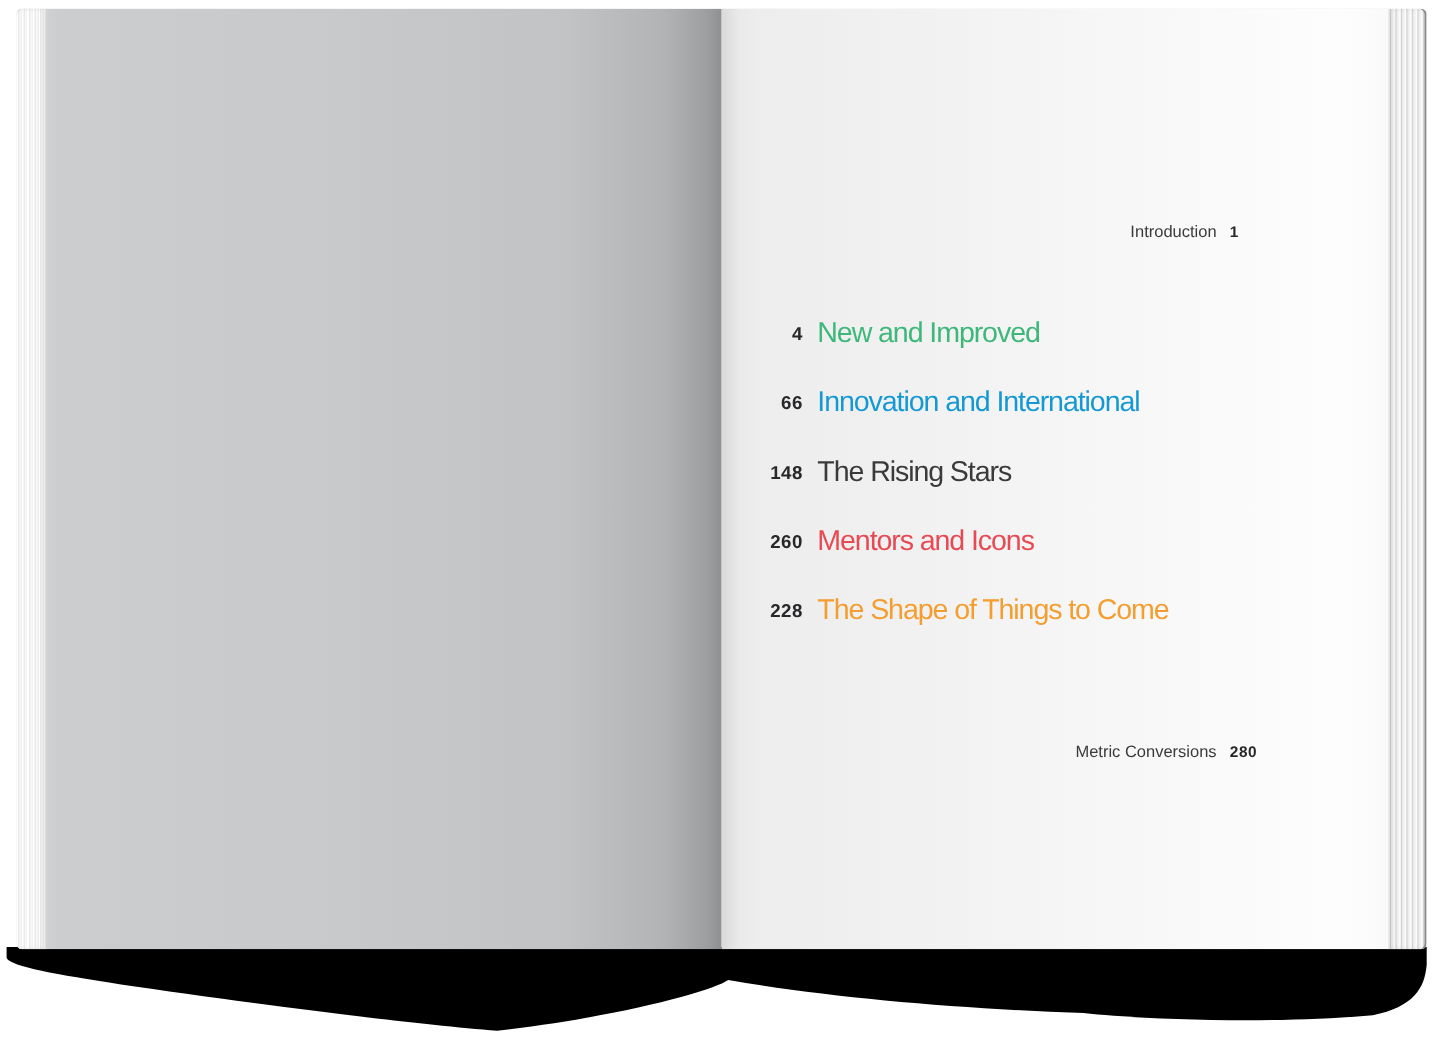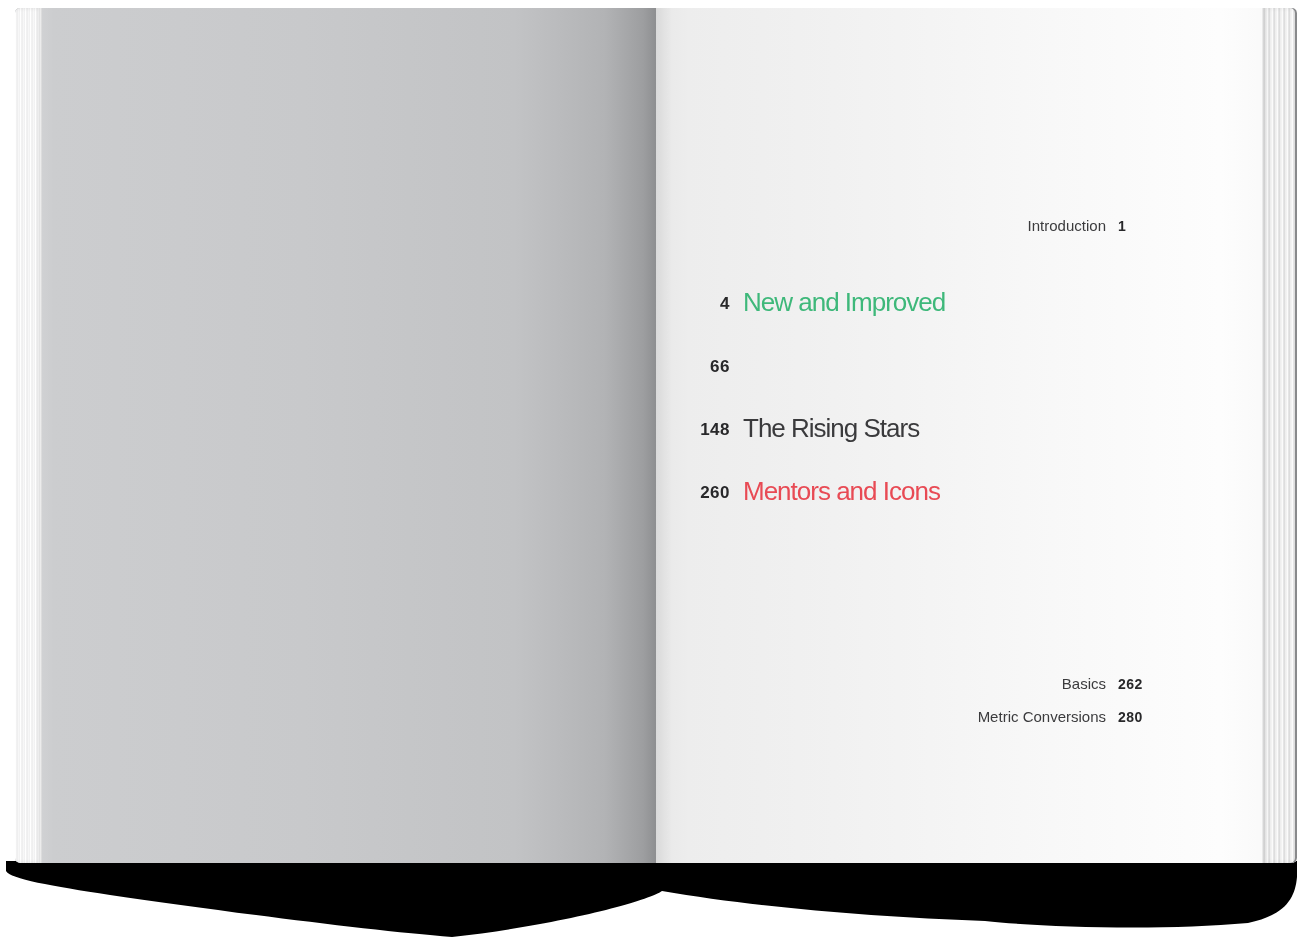--- a/index.html
+++ b/index.html
@@ -53,21 +53,21 @@
     box-shadow:inset 4px 0 5px rgba(0,0,0,.08), inset -2px 0 0 #88898b;
     border-radius:0 5px 5px 0;
   }
   
   .small-label{font-size:15px;color:#3b3b3d;}
   .small-num{
     font-size:14px;font-weight:bold;color:#28282a;letter-spacing:.5px;
     width:32px;margin-left:12px;text-align:left;
   }
   .intro-row{
-    position:absolute;top:208px;right:147px;
+    position:absolute;top:192px;right:147px;
     display:flex;align-items:baseline;line-height:20px;
   }
   .chapters{position:absolute;left:0;top:262px;width:100%;}
   .toc-row{display:flex;align-items:center;height:63px;}
   .toc-num{
     width:74px;text-align:right;flex:none;
     font-size:17px;font-weight:bold;color:#28282a;letter-spacing:.5px;
     padding-top:4px;
   }
   .toc-title{
@@ -109,36 +109,37 @@
         <span class="small-num">1</span>
       </div>
 
       <div class="chapters">
         <div class="toc-row">
           <span class="toc-num">4</span>
           <span class="toc-title" style="color: rgb(62, 184, 122);">New and Improved</span>
         </div>
         <div class="toc-row">
           <span class="toc-num">66</span>
+          <span class="toc-title" style="color: rgb(21, 153, 211);">Innovation and International</span>
         </div>
         <div class="toc-row">
           <span class="toc-num">148</span>
           <span class="toc-title" style="color: rgb(58, 58, 60);">The Rising Stars</span>
         </div>
         <div class="toc-row">
           <span class="toc-num">260</span>
           <span class="toc-title" style="color: rgb(232, 74, 84);">Mentors and Icons</span>
         </div>
+        <div class="toc-row">
+          <span class="toc-num">228</span>
+          <span class="toc-title" style="color: rgb(244, 158, 48);">The Shape of Things to Come</span>
+        </div>
       </div>
 
       <div class="backmatter">
-        <div class="bm-row">
-          <span class="small-label">Basics</span>
-          <span class="small-num">262</span>
-        </div>
         <div class="bm-row">
           <span class="small-label">Metric Conversions</span>
           <span class="small-num">280</span>
         </div>
       </div>
 
       <div class="edge-stack edge-right"></div>
     </div>
 
   </div>

